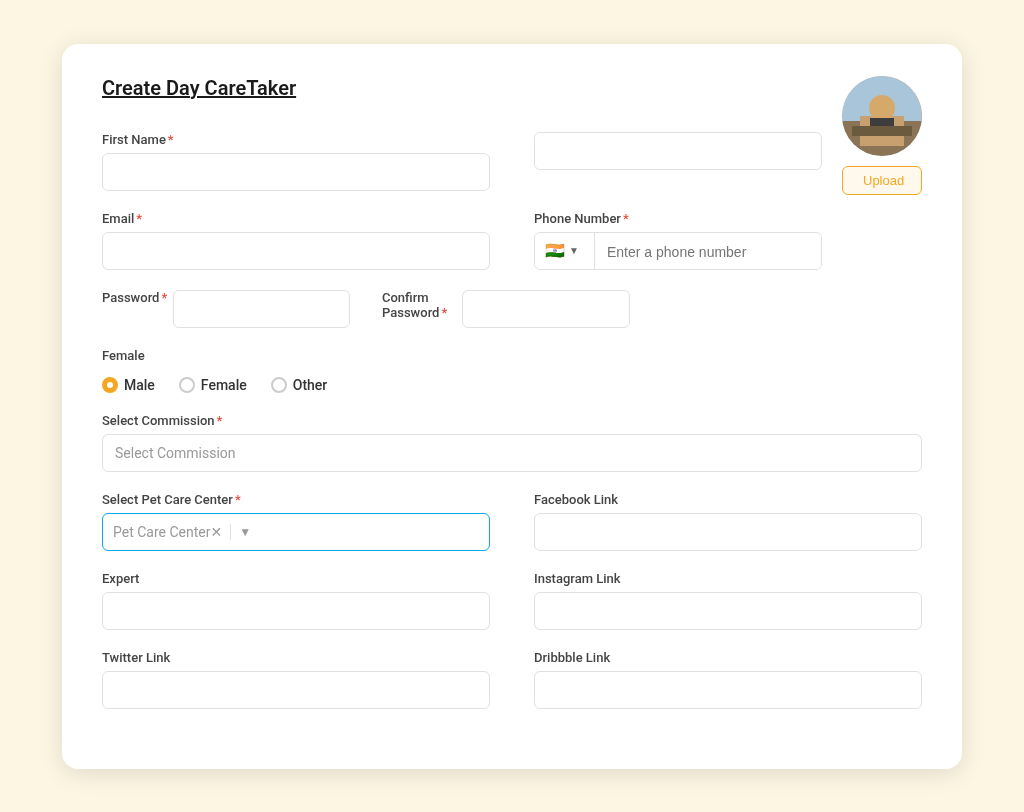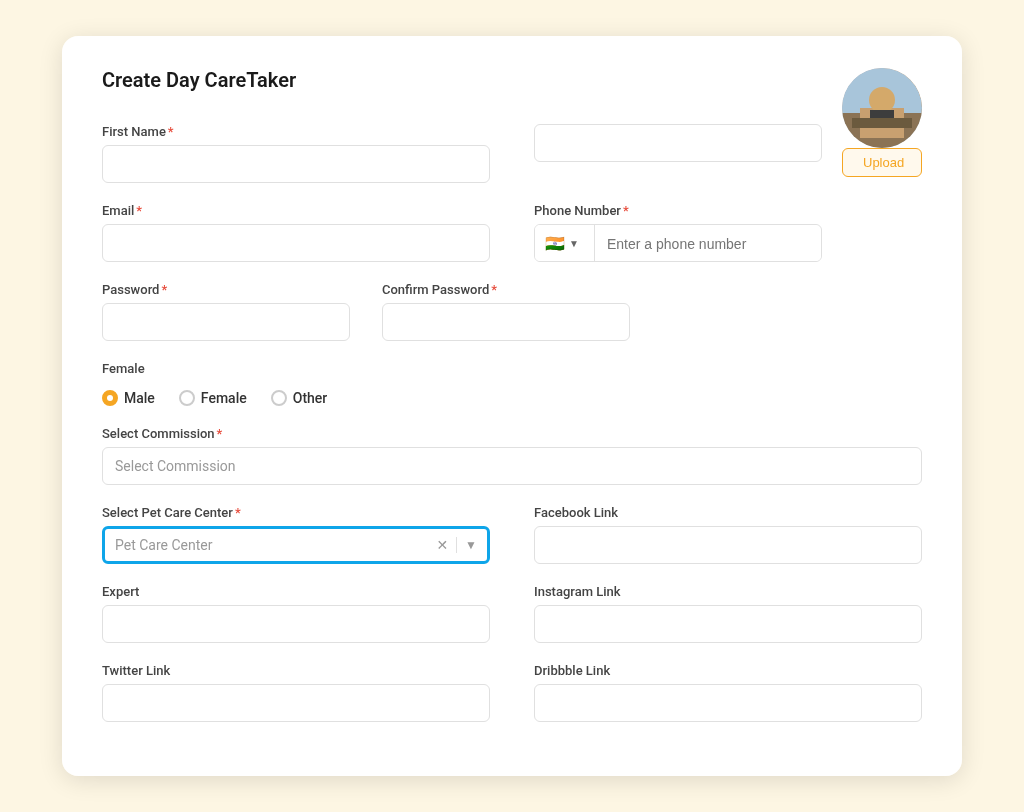--- a/index.html
+++ b/index.html
@@ -35,20 +35,21 @@
       position: relative;
       overflow-y: auto;
       max-height: 740px;
     }
 
     .card-title {
       font-size: 20px;
       font-weight: 600;
       color: #1a1a1a;
       margin-bottom: 32px;
+      text-decoration: underline;
     }
 
     .form-grid {
       display: grid;
       grid-template-columns: 1fr 1fr;
       gap: 20px 44px;
     }
 
     .form-group {
       display: flex;
@@ -126,20 +127,21 @@
       height: 100%;
     }
 
     .avatar-upload-section {
       position: absolute;
       top: 32px;
       right: 40px;
       display: flex;
       flex-direction: column;
       align-items: center;
+      gap: 10px;
     }
 
     .avatar-circle {
       width: 80px;
       height: 80px;
       border-radius: 50%;
       overflow: hidden;
       background: linear-gradient(135deg, #a8c0e0 0%, #c8a882 50%, #8b7355 100%);
       display: flex;
       align-items: center;
@@ -216,27 +218,26 @@
       color: #999;
       background: #fff;
       cursor: pointer;
       height: 38px;
       display: flex;
       align-items: center;
     }
 
     
     .multi-select-wrapper {
-      border: 3px solid #0ea5e9;
+      border: 1px solid #0ea5e9;
       border-radius: 6px;
       padding: 6px 10px;
       min-height: 38px;
       display: flex;
       align-items: center;
-      justify-content: space-between;
       background: #fff;
       cursor: pointer;
     }
 
     .multi-select-placeholder {
       color: #999;
       font-size: 14px;
     }
 
     .multi-select-icons {
@@ -254,21 +255,21 @@
 
     .password-row {
       grid-column: 1 / -1;
       display: grid;
       grid-template-columns: 1fr 1fr 260px;
       gap: 32px;
     }
 
     .password-group {
       display: flex;
-      flex-direction: column;
+      flex-direction: row;
       gap: 6px;
     }
   </style>
 </head>
 <body>
 
 <div class="page-wrapper">
   <div class="card">
 
     <div class="avatar-upload-section">

